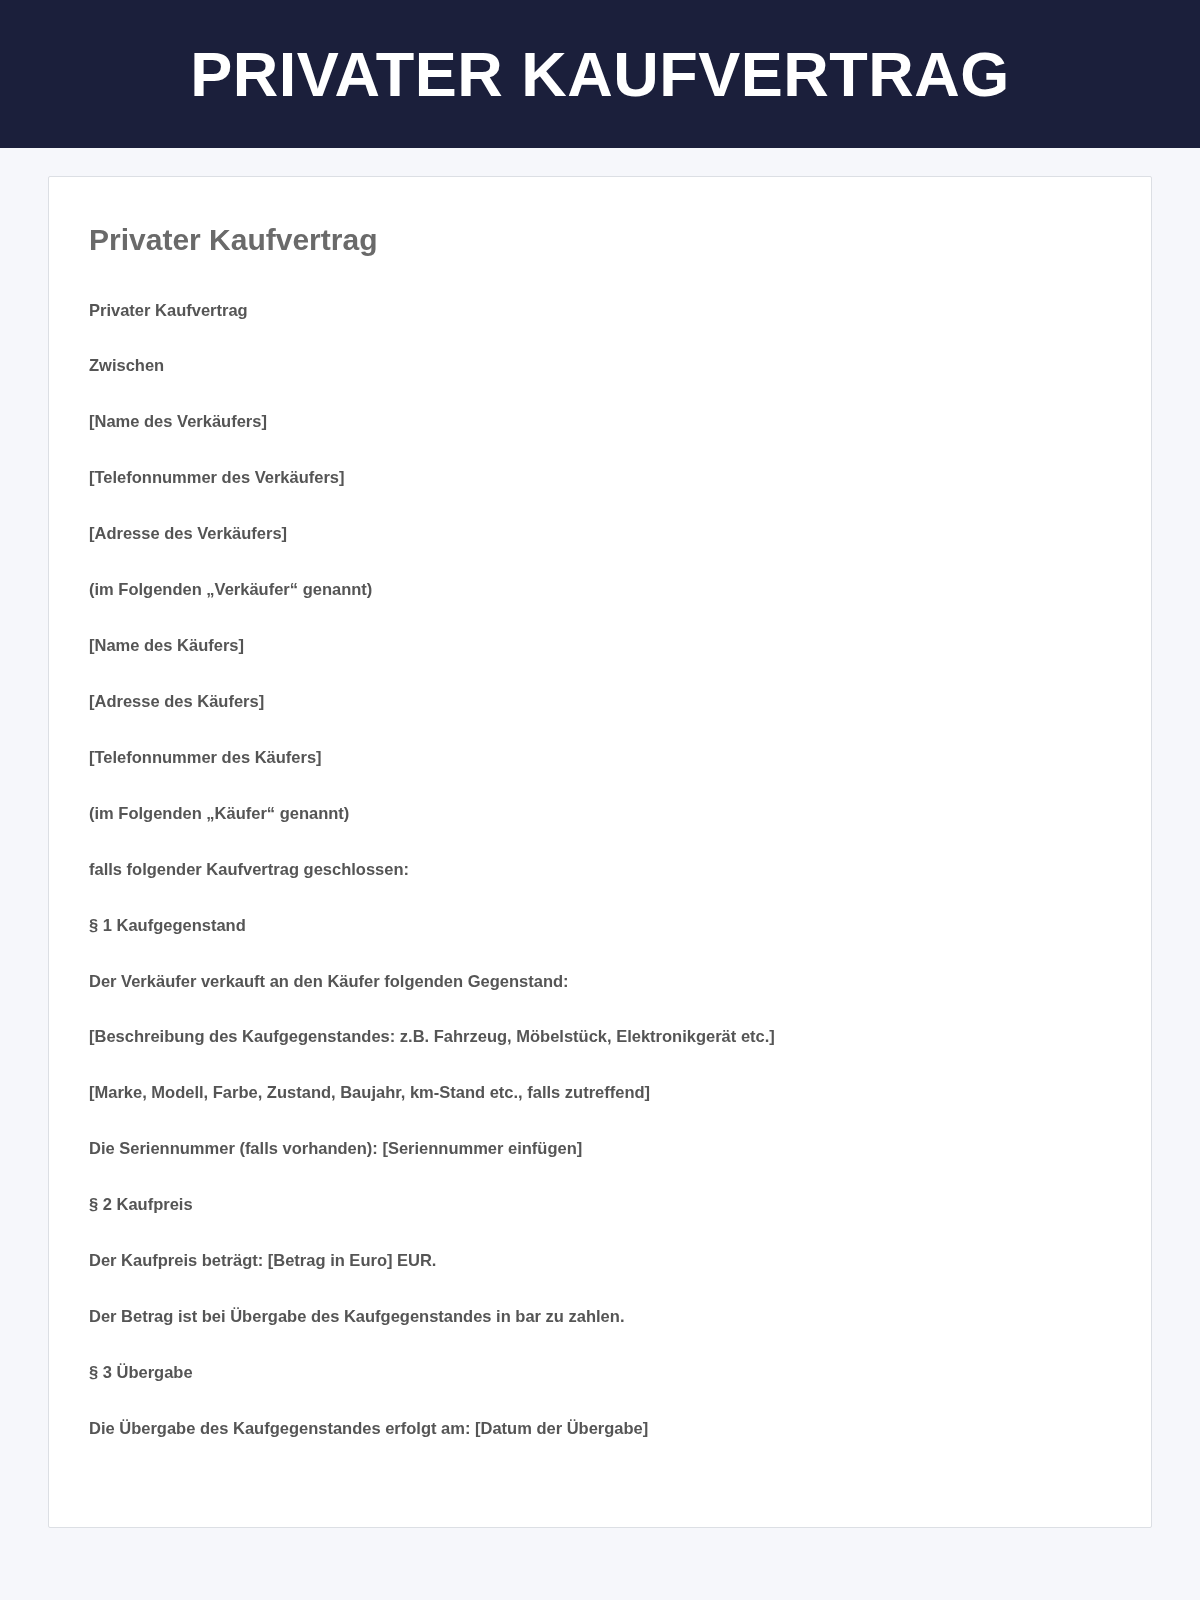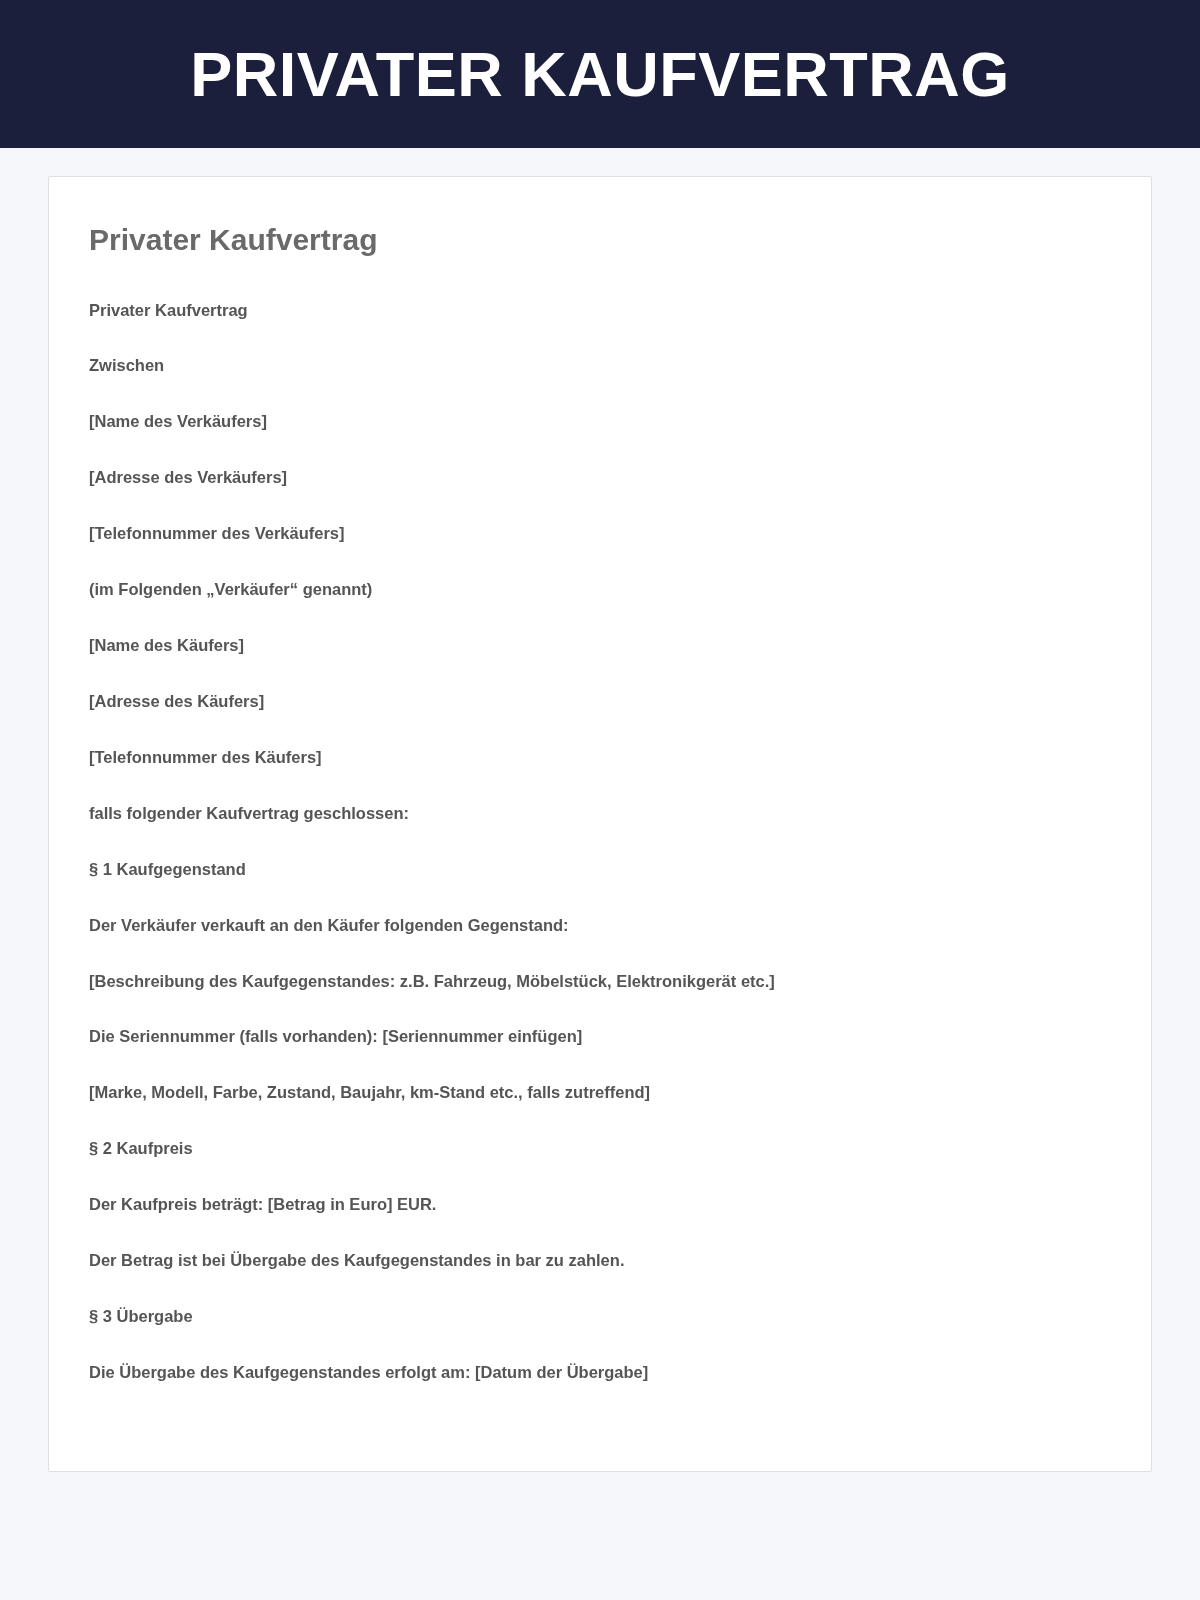--- a/index.html
+++ b/index.html
@@ -76,32 +76,33 @@
   <h1 class="page-banner-title" style="color: rgb(255, 255, 255);">PRIVATER KAUFVERTRAG</h1>
 </header>
 
 <main class="card-wrap">
   <article class="doc-card" style="background: rgb(255, 255, 255); border-color: rgb(220, 223, 228);">
     <h2 class="doc-title" style="color: rgb(106, 106, 106);">Privater Kaufvertrag</h2>
     <div class="doc-body" style="color: rgb(85, 85, 85);">
         <p class="doc-p">Privater Kaufvertrag</p>
         <p class="doc-p gap-before">Zwischen</p>
         <p class="doc-p">[Name des Verkäufers]</p>
+        <p class="doc-p">[Telefonnummer des Verkäufers]</p>
         <p class="doc-p">[Adresse des Verkäufers]</p>
-        <p class="doc-p">[Telefonnummer des Verkäufers]</p>
         <p class="doc-p">(im Folgenden „Verkäufer“ genannt)</p>
         <p class="doc-p">[Name des Käufers]</p>
         <p class="doc-p">[Adresse des Käufers]</p>
         <p class="doc-p">[Telefonnummer des Käufers]</p>
+        <p class="doc-p">(im Folgenden „Käufer“ genannt)</p>
         <p class="doc-p gap-before">falls folgender Kaufvertrag geschlossen:</p>
         <p class="doc-p gap-before">§ 1 Kaufgegenstand</p>
         <p class="doc-p">Der Verkäufer verkauft an den Käufer folgenden Gegenstand:</p>
         <p class="doc-p">[Beschreibung des Kaufgegenstandes: z.B. Fahrzeug, Möbelstück, Elektronikgerät etc.]</p>
+        <p class="doc-p">[Marke, Modell, Farbe, Zustand, Baujahr, km-Stand etc., falls zutreffend]</p>
         <p class="doc-p">Die Seriennummer (falls vorhanden): [Seriennummer einfügen]</p>
-        <p class="doc-p">[Marke, Modell, Farbe, Zustand, Baujahr, km-Stand etc., falls zutreffend]</p>
         <p class="doc-p gap-before">§ 2 Kaufpreis</p>
         <p class="doc-p">Der Kaufpreis beträgt: [Betrag in Euro] EUR.</p>
         <p class="doc-p">Der Betrag ist bei Übergabe des Kaufgegenstandes in bar zu zahlen.</p>
         <p class="doc-p gap-before">§ 3 Übergabe</p>
         <p class="doc-p last">Die Übergabe des Kaufgegenstandes erfolgt am: [Datum der Übergabe]</p>
       </div>
   </article>
 </main>
 
 </body></html>

